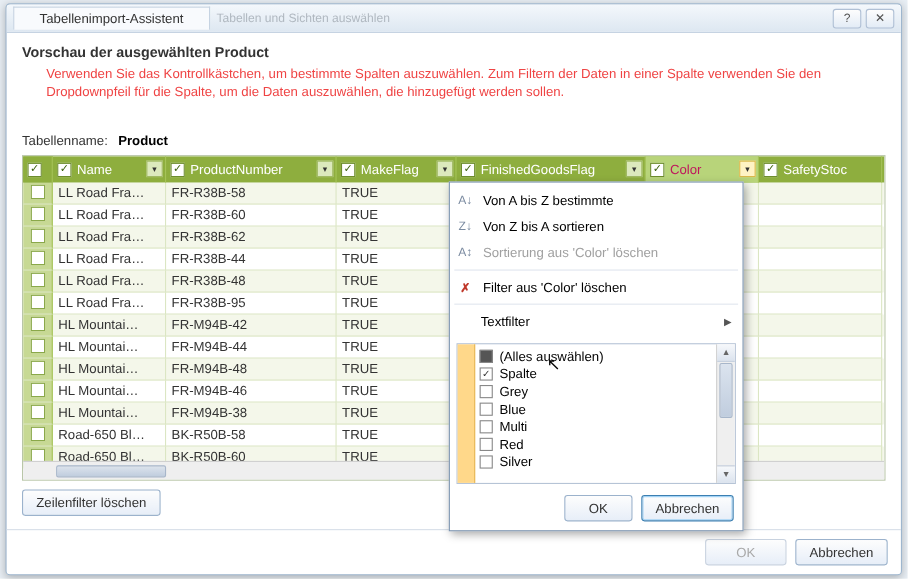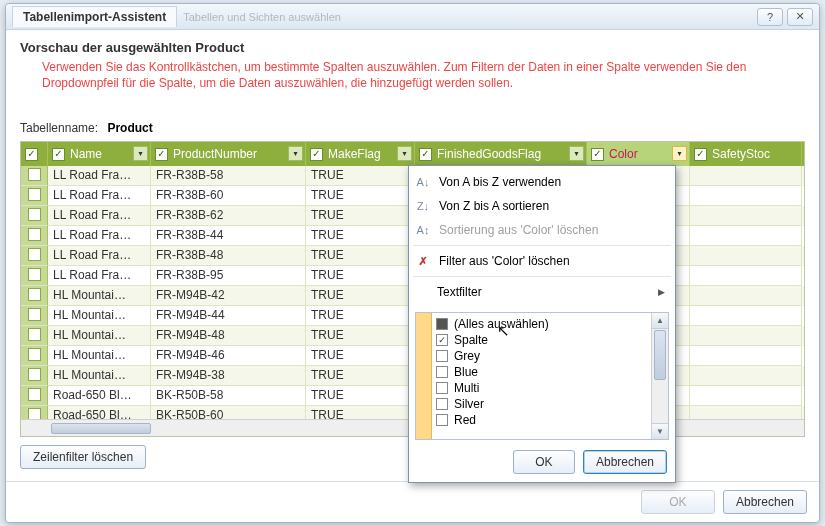--- a/index.html
+++ b/index.html
@@ -30,25 +30,24 @@
     border-bottom: 1px solid #c6d3e2;
     display: flex;
     align-items: center;
     padding: 0 6px;
     border-radius: 4px 4px 0 0;
   }
   .title-tab {
     background: #f8fafd;
     border: 1px solid #c6d3e2;
     border-bottom: none;
-    padding: 3px 10px;
+    padding: 3px 23px;
     font-size: 12px;
     color: #333;
     margin-right: 6px;
-    font-weight: bold;
   }
   .title-faded {
     color: #b0b8c0;
     font-size: 11px;
   }
   .title-btns {
     margin-left: auto;
     display: flex;
     gap: 4px;
   }
@@ -522,21 +521,21 @@
   <div class="footer">
     <button class="btn disabled" style="min-width:74px;">OK</button>
     <button class="btn" style="min-width:74px;">Abbrechen</button>
   </div>
 </div>
 
 <div class="popup">
   <div class="menu">
     <div class="mi">
       <span class="micon">A↓</span>
-      <span>Von A bis Z verwenden</span>
+      <span>Von A bis Z bestimmte</span>
     </div>
     <div class="mi">
       <span class="micon">Z↓</span>
       <span>Von Z bis A sortieren</span>
     </div>
     <div class="mi disabled">
       <span class="micon">A↕</span>
       <span>Sortierung aus 'Color' löschen</span>
     </div>
     <div class="sep"></div>
@@ -569,25 +568,25 @@
         <div class="li">
           <span class="chk"></span>
           <span>Blue</span>
         </div>
         <div class="li">
           <span class="chk"></span>
           <span>Multi</span>
         </div>
         <div class="li">
           <span class="chk"></span>
-          <span>Silver</span>
+          <span>Red</span>
         </div>
         <div class="li">
           <span class="chk"></span>
-          <span>Red</span>
+          <span>Silver</span>
         </div>
       </div>
     <div class="vscroll">
       <div class="sbtn">▲</div>
       <div class="vthumb"></div>
       <div class="sbtn bot">▼</div>
     </div>
   </div>
 
   <div class="pbtns">

